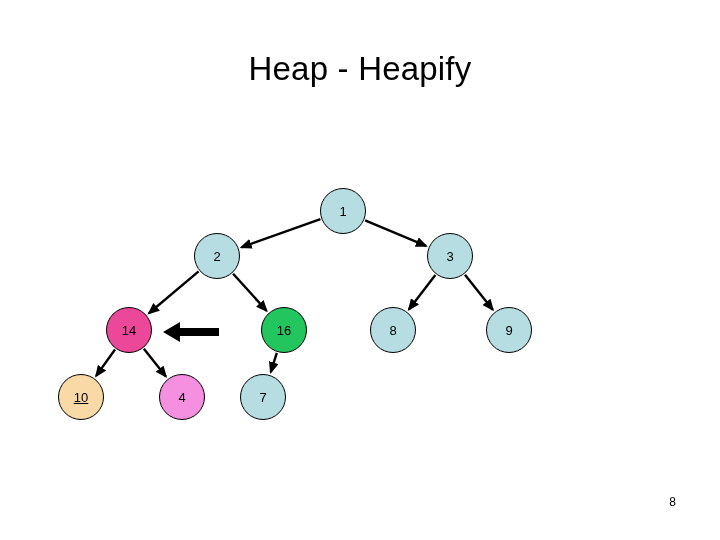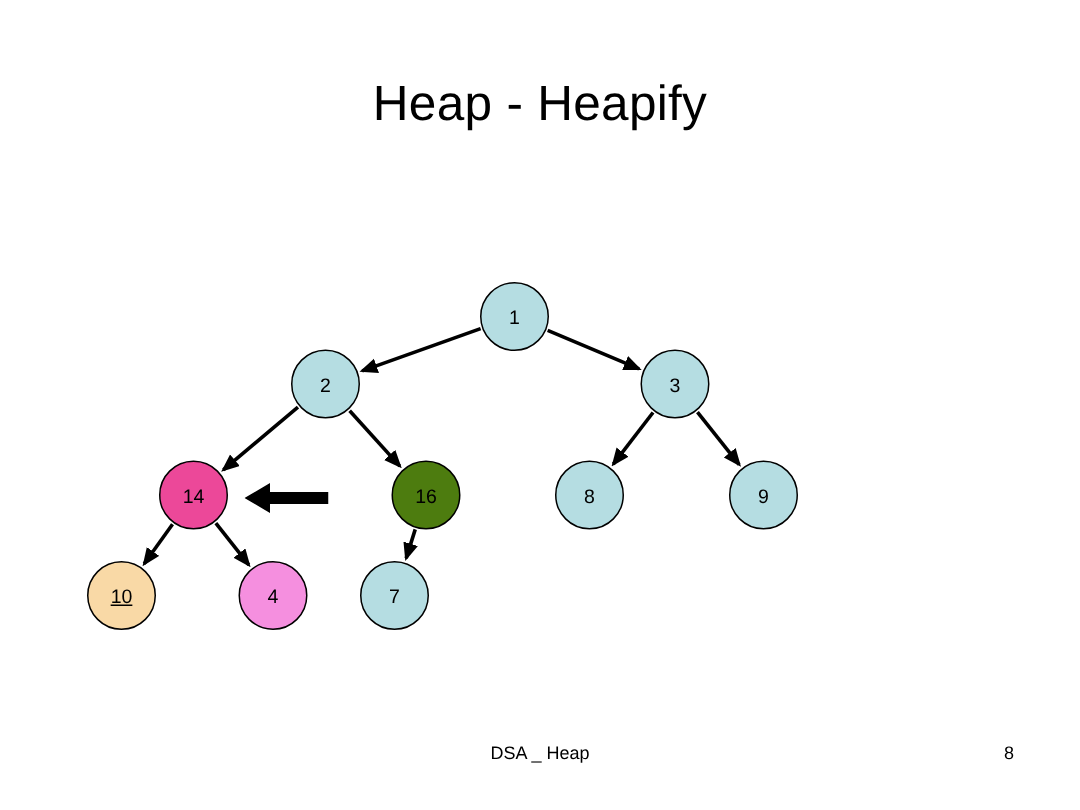--- a/index.html
+++ b/index.html
@@ -130,21 +130,21 @@
         </div>
         <div class="tree-node" style="left: 217px; top: 256px; background: rgb(181, 221, 226); border-color: rgb(0, 0, 0);">
           <span class="node-label">2</span>
         </div>
         <div class="tree-node" style="left: 450px; top: 256px; background: rgb(181, 221, 226); border-color: rgb(0, 0, 0);">
           <span class="node-label">3</span>
         </div>
         <div class="tree-node" style="left: 129px; top: 330px; background: #ec4899; border-color: rgb(0, 0, 0);">
           <span class="node-label">14</span>
         </div>
-        <div class="tree-node" style="left: 284px; top: 330px; background: #4d7c0f; border-color: rgb(0, 0, 0);">
+        <div class="tree-node" style="left: 284px; top: 330px; background: #22c55e; border-color: rgb(0, 0, 0);">
           <span class="node-label">16</span>
         </div>
         <div class="tree-node" style="left: 393px; top: 330px; background: rgb(181, 221, 226); border-color: rgb(0, 0, 0);">
           <span class="node-label">8</span>
         </div>
         <div class="tree-node" style="left: 509px; top: 330px; background: rgb(181, 221, 226); border-color: rgb(0, 0, 0);">
           <span class="node-label">9</span>
         </div>
         <div class="tree-node" style="left: 81px; top: 397px; background: rgb(249, 217, 166); border-color: rgb(0, 0, 0); text-decoration: underline;">
           <span class="node-label">10</span>
@@ -155,17 +155,16 @@
         <div class="tree-node" style="left: 263px; top: 397px; background: rgb(181, 221, 226); border-color: rgb(0, 0, 0);">
           <span class="node-label">7</span>
         </div>
       </div>
 
     <svg id="pointer-arrow" viewBox="0 0 56 24" xmlns="http://www.w3.org/2000/svg">
       <path d="M0,12 L17,2 L17,8 L56,8 L56,16 L17,16 L17,22 z" fill="#000000"></path>
     </svg>
   </div>
 
-  <div id="footer-text">DSA _ Heap</div>
 
   <div id="page-number">8</div>
 
 </div>
 
 </body></html>

